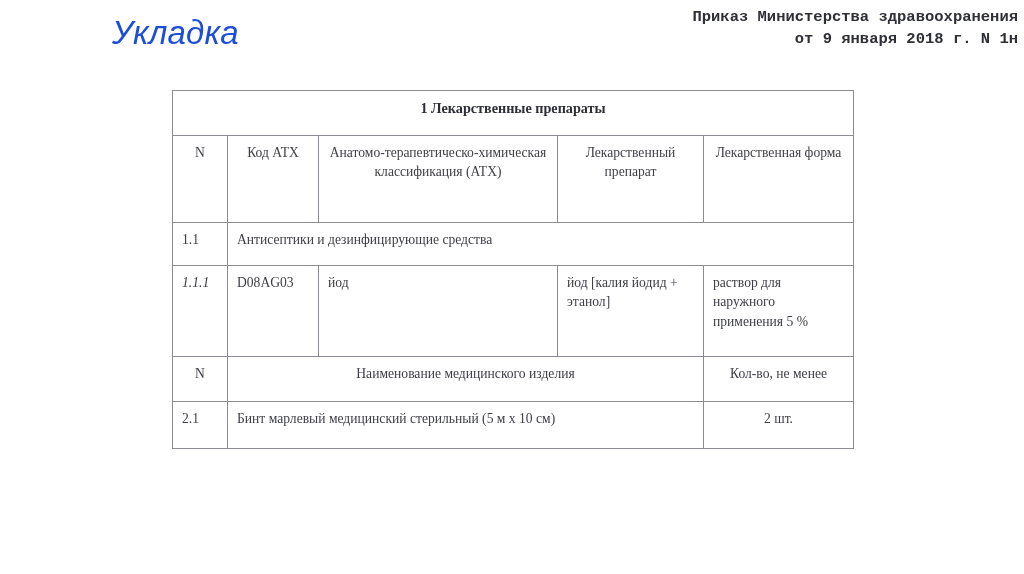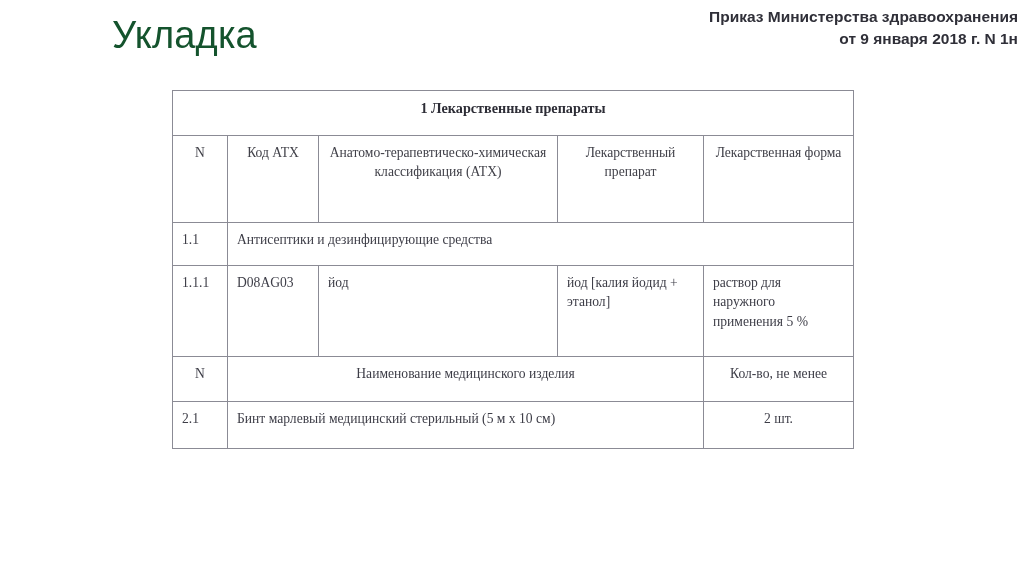--- a/index.html
+++ b/index.html
@@ -24,34 +24,35 @@
     left: 0;
     width: 1024px;
     height: 86px;
   }
 
   #page-title {
     position: absolute;
     left: 112px;
     top: 14px;
     font-family: "Liberation Sans", sans-serif;
-    font-size: 38px;
+    font-size: 33px;
     font-weight: 400;
-    color: #14532d;
+    color: #1d4ed8;
     letter-spacing: 0.2px;
     white-space: nowrap;
+    font-style: italic;
   }
 
   #order-reference {
     position: absolute;
     right: 6px;
     top: 6px;
     width: 420px;
     text-align: right;
-    font-family: Liberation Sans, sans-serif;
+    font-family: Liberation Mono, monospace;
     font-size: 15.5px;
     font-weight: bold;
     color: #2f2f38;
     line-height: 1.45;
   }
   #order-reference .ref-line {
     display: block;
     white-space: nowrap;
   }
 
@@ -118,21 +119,21 @@
 
   
   col.c-n     { width: 55px; }
   col.c-atx   { width: 91px; }
   col.c-class { width: 239px; }
   col.c-drug  { width: 146px; }
   col.c-form  { width: 150px; }
 
   .h-tall { height: 72px; }
   .h-group { height: 28px; border-radius: 9px; }
-  .h-row1 { height: 76px; }
+  .h-row1 { height: 76px; font-style: italic; }
   .h-row2 { height: 72px; }
   .h-sect { height: 30px; }
   .h-devhead { height: 30px; }
   .h-devrow { height: 32px; }
 </style>
 </head>
 <body>
 
 <div id="slide-header">
 

